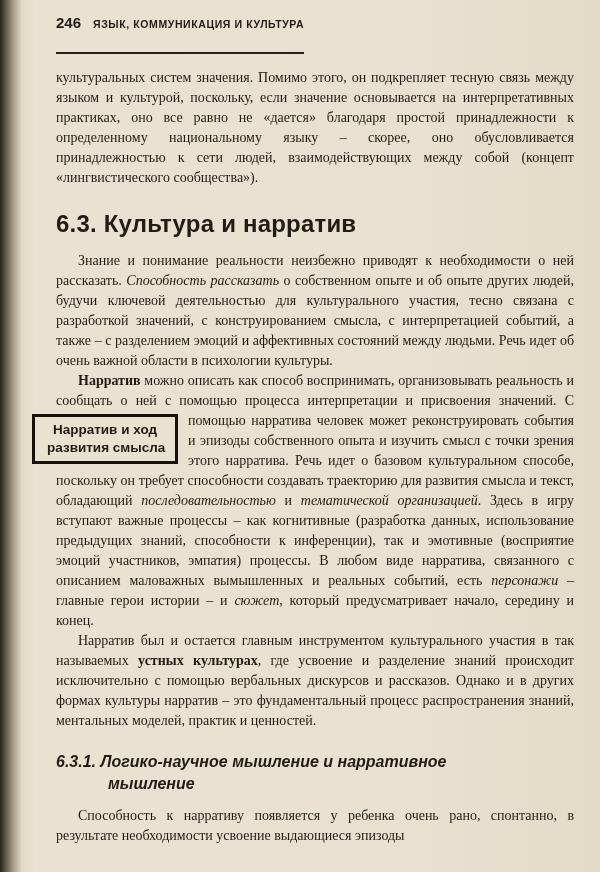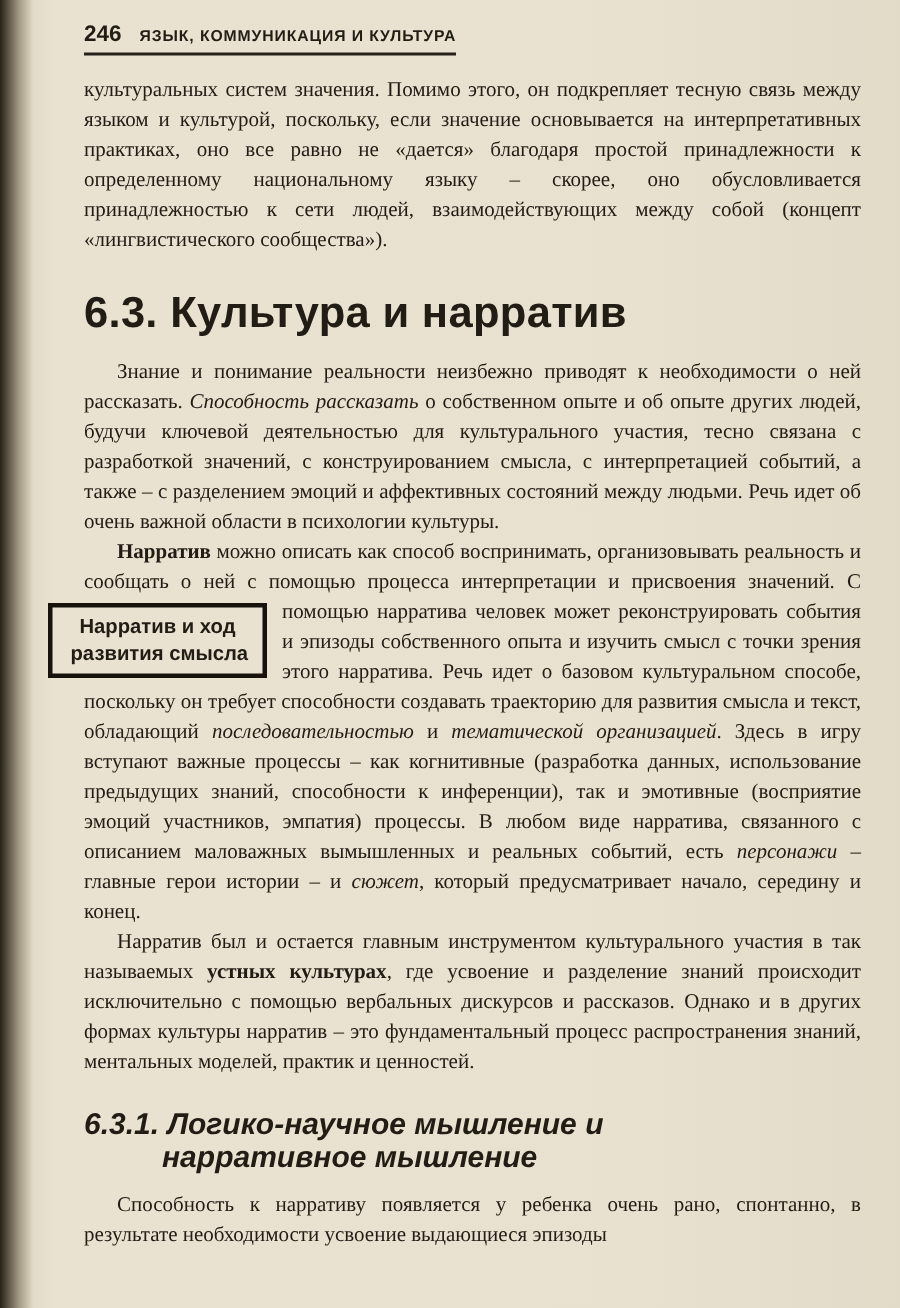--- a/index.html
+++ b/index.html
@@ -18,21 +18,21 @@
   }
   .page{
     position:absolute;inset:0;
     padding:14px 26px 0 56px;
     box-sizing:border-box;
     z-index:3;
   }
   .running-header{
     display:inline-block;
     border-bottom:2px solid #26211a;
-    padding-bottom:3px;
+    padding-bottom:20px;
     margin-bottom:10px;
     white-space:nowrap;
   }
   .page-num{
     font-family:"Liberation Sans",sans-serif;
     font-weight:bold;font-size:15px;
     margin-right:12px;
   }
   .running-title{
     font-family:"Liberation Sans",sans-serif;
@@ -44,28 +44,28 @@
     font-size:14px;line-height:20px;
     text-align:justify;
     text-indent:22px;
   }
   .body-p.no-indent{text-indent:0;margin-top:4px;}
   .i{font-style:italic;}
   .b{font-weight:bold;}
   .section-heading{
     font-family:"Liberation Sans",sans-serif;
     font-weight:bold;
-    font-size:29px;
+    font-size:24px;
     margin:22px 0 13px 0;
     letter-spacing:0.2px;
   }
   .subsection-heading{
     font-family:"Liberation Sans",sans-serif;
     font-weight:bold;font-style:italic;
-    font-size:20px;line-height:22px;
+    font-size:16px;line-height:22px;
     margin:20px 0 11px 0;
     width:440px;
     padding-left:52px;text-indent:-52px;
     box-sizing:border-box;
   }
   .margin-note{
     float:left;
     width:146px;
     margin:3px 10px 3px -24px;
     border:3.5px solid #17130c;

